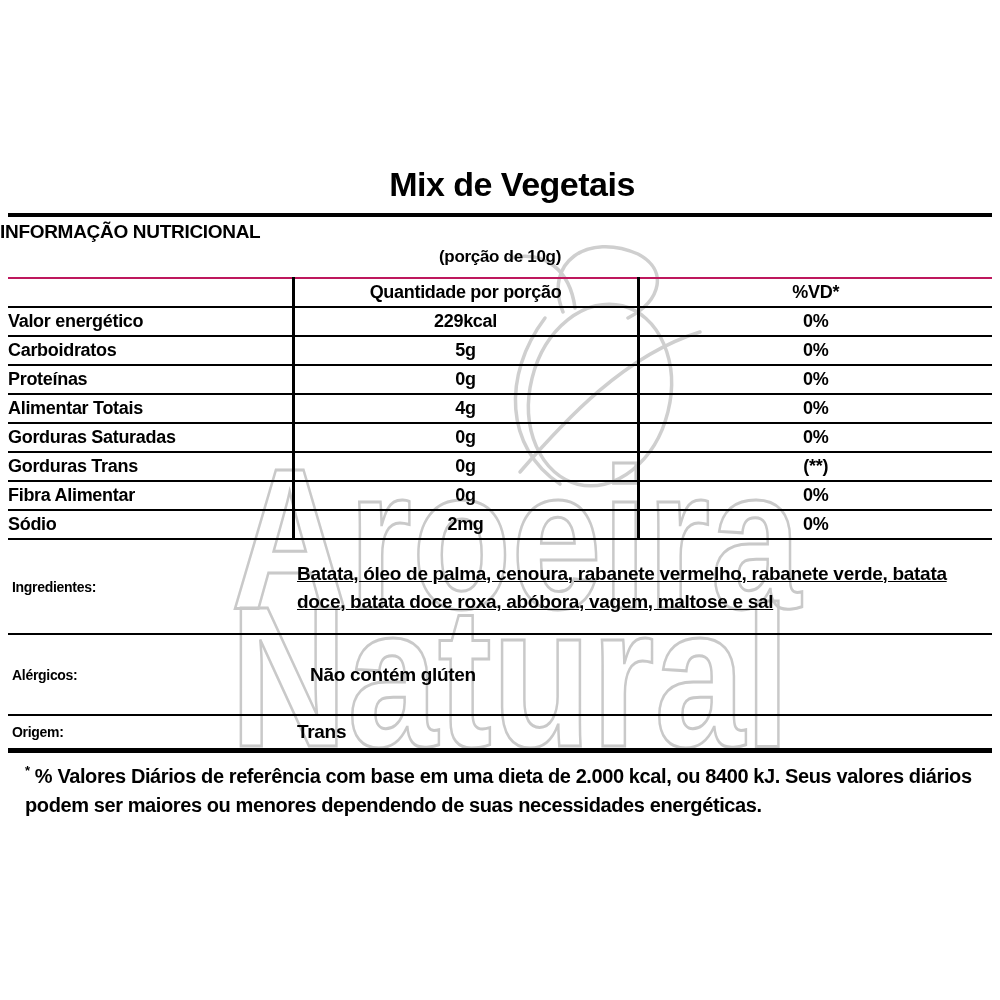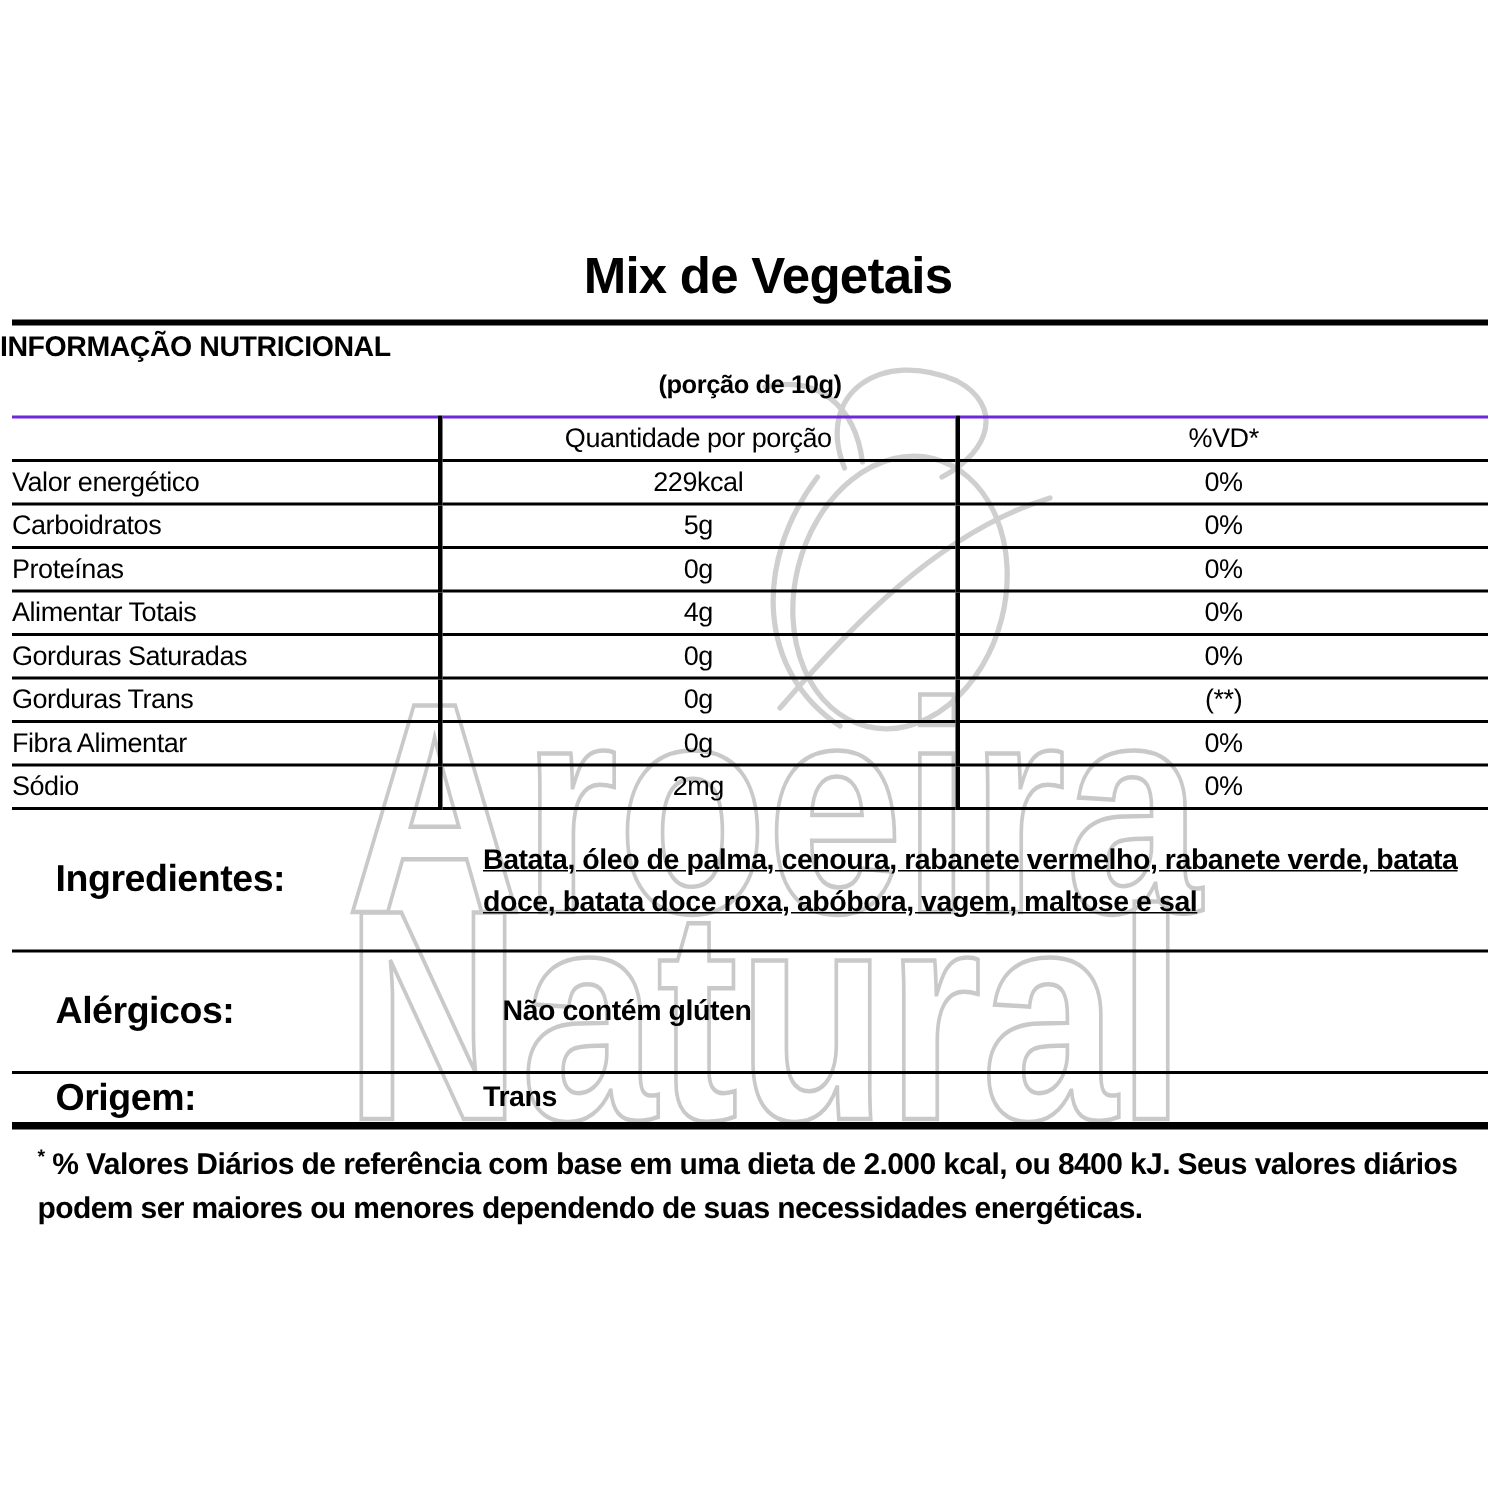--- a/index.html
+++ b/index.html
@@ -32,32 +32,32 @@
     text-align:center; font-size:17px; letter-spacing:-0.3px;
   }
 
   table.nutrition {
     position:absolute; top:277px; left:8px; width:984px;
     border-collapse:collapse; table-layout:fixed;
     border-top:2px solid #000; border-bottom:2px solid #000;
   }
   table.nutrition tr { height:29px; }
   table.nutrition th, table.nutrition td {
-    border-top:2px solid #6d28d9; border-bottom:2px solid #000;
-    font-size:18px; font-weight:normal; padding:0; letter-spacing:-0.3px;
+    border-top:2px solid #be185d; border-bottom:2px solid #000;
+    font-size:18px; font-weight:bold; padding:0; letter-spacing:-0.3px;
     white-space:nowrap; overflow:hidden;
   }
   td.lbl, th.lbl { text-align:left; padding-left:4px; }
   td.qty, th.qty, td.vd, th.vd { text-align:center; border-left:3px solid #000; }
 
   .sections { position:absolute; top:540px; left:8px; width:984px; }
   .section { display:flex; border-bottom:2px solid #000; }
   .section-label {
     width:285px; flex:0 0 285px; padding-left:4px;
-    font-size:25px; letter-spacing:-0.3px; align-self:center;margin-left:25px;
+    font-size:14px; letter-spacing:-0.3px; align-self:center;
   }
   .section-value { font-size:19px; line-height:28px; letter-spacing:-0.3px; align-self:center; }
   .sec-ingredients { height:93px; }
   .sec-ingredients .section-value { width:672px; padding-top:2px;text-decoration:underline; }
   .sec-allergens { height:79px;gap:13px; }
   .sec-origin { height:32px; border-bottom:5px solid #000; }
 
   .footnote {
     position:absolute; top:736px; left:25px; width:950px;
     text-align:left; font-size:20px; line-height:29px; letter-spacing:-0.4px;

